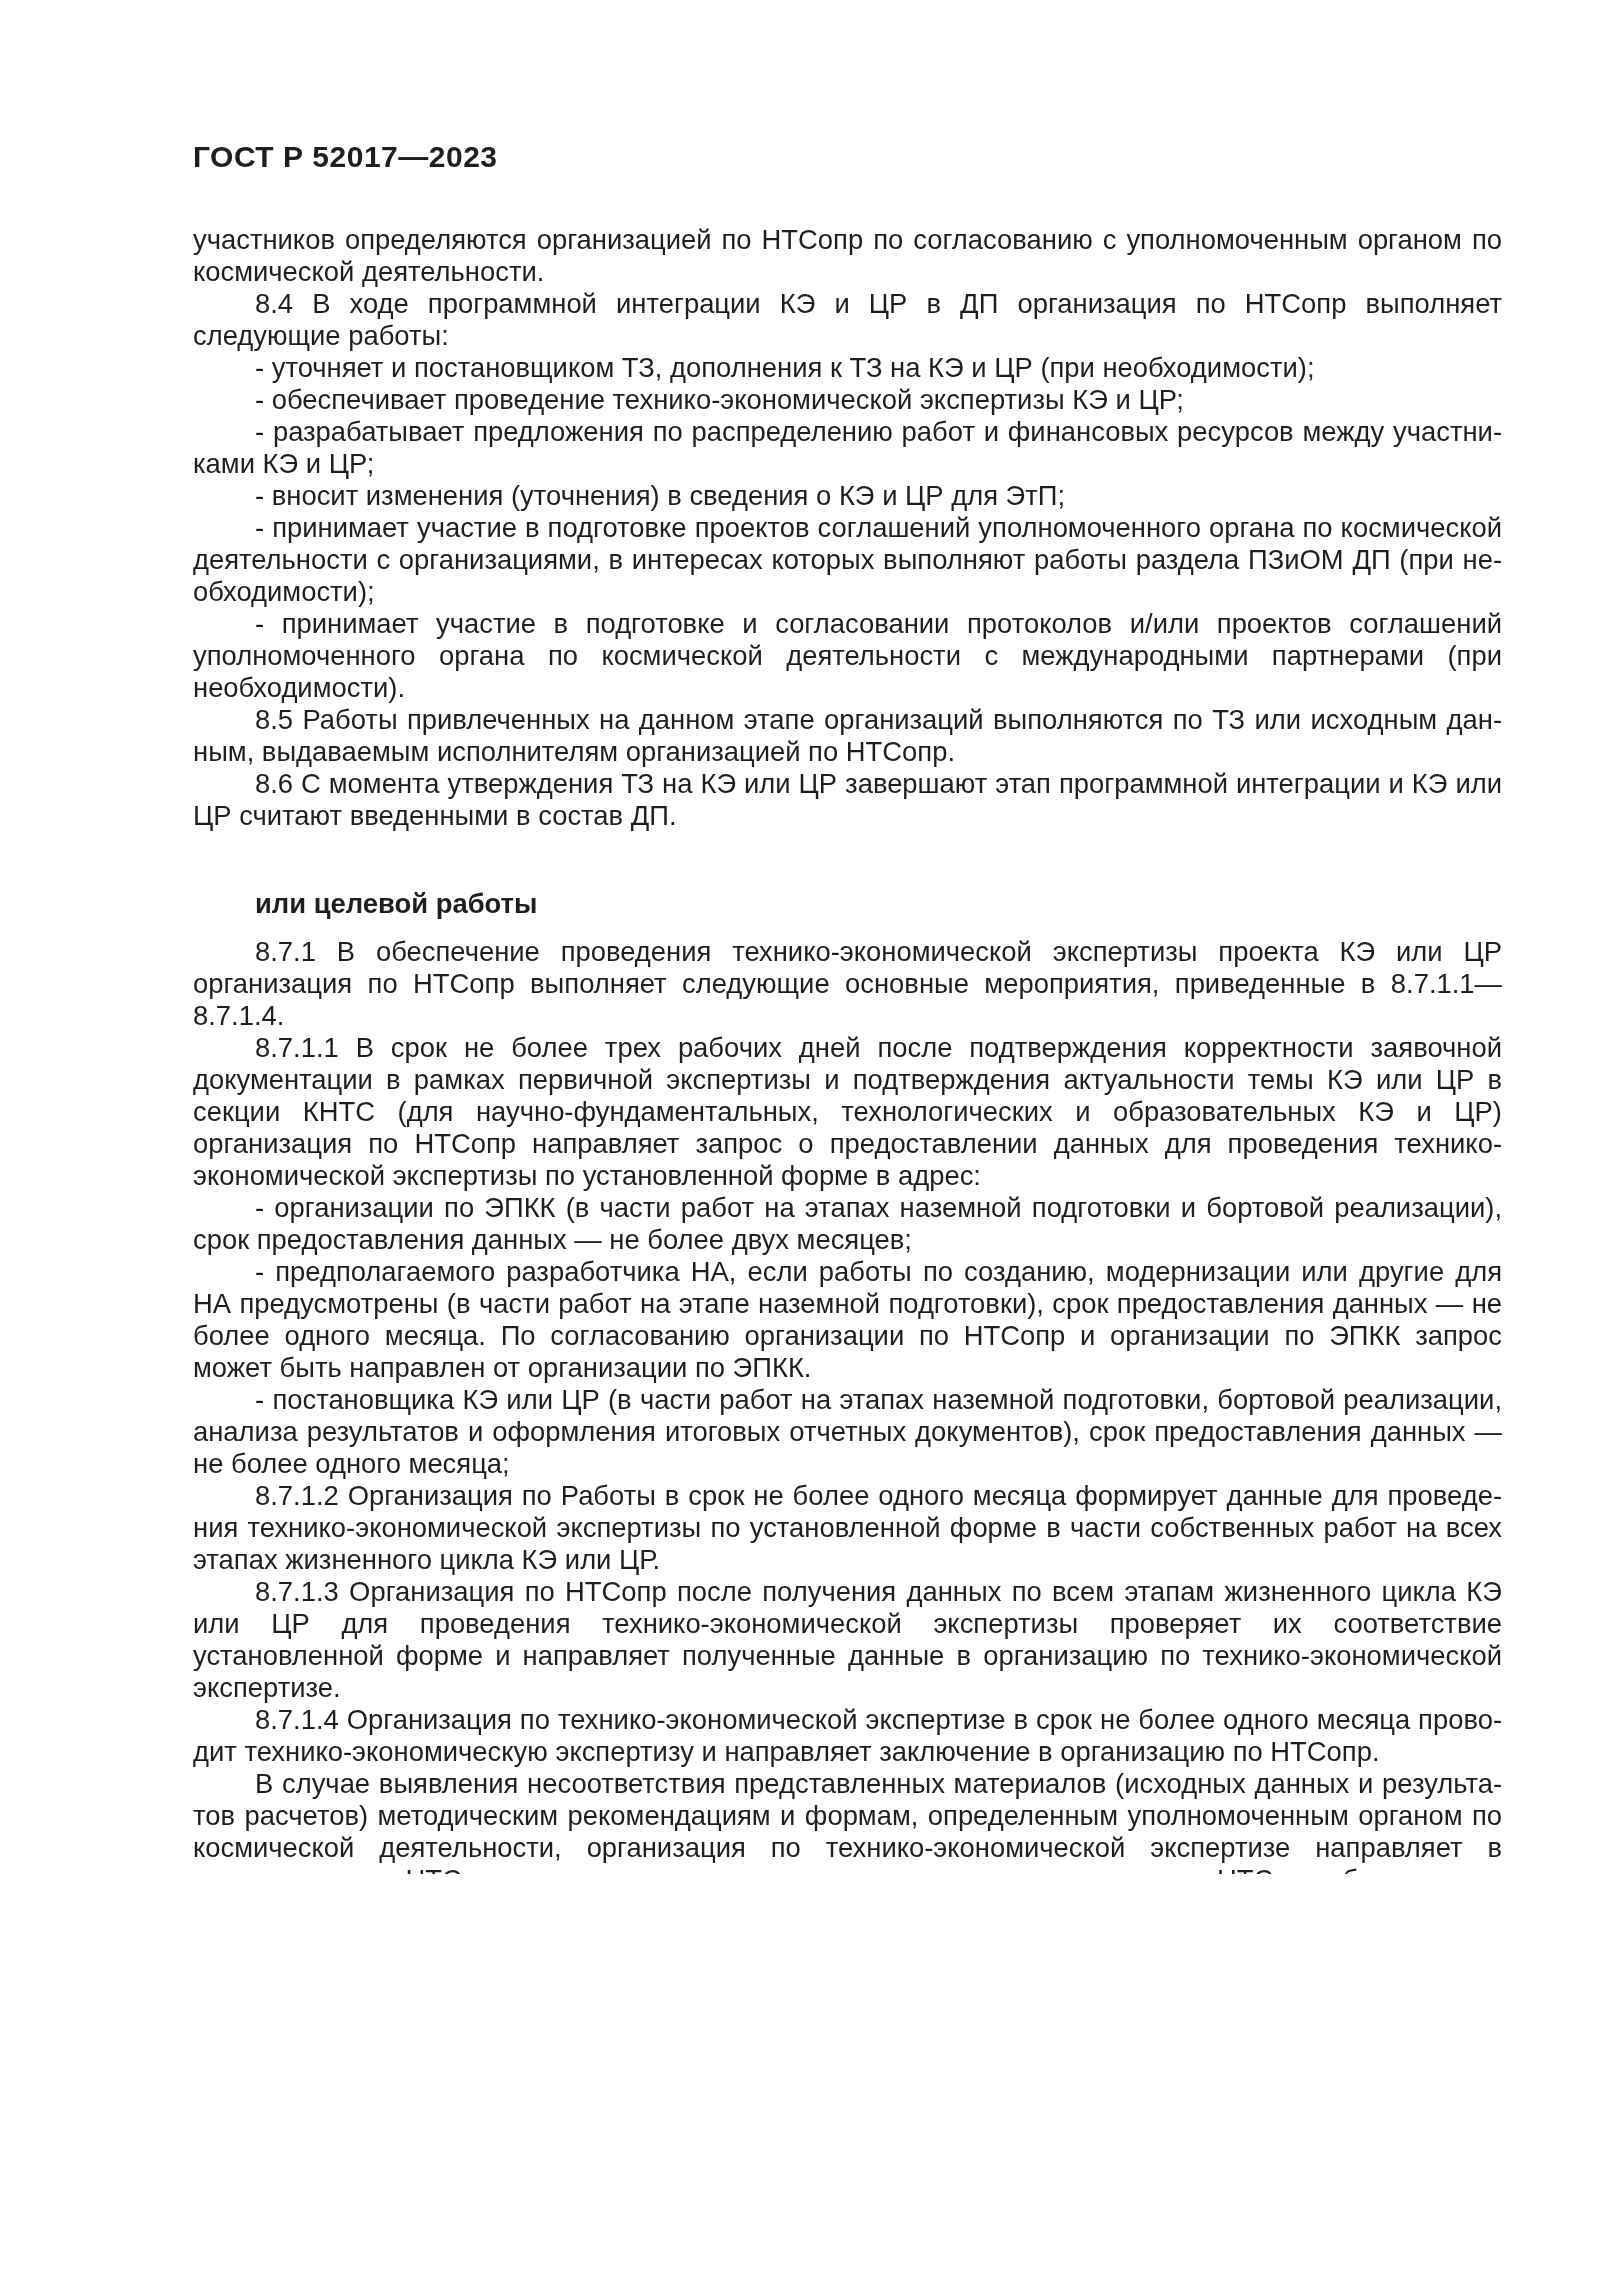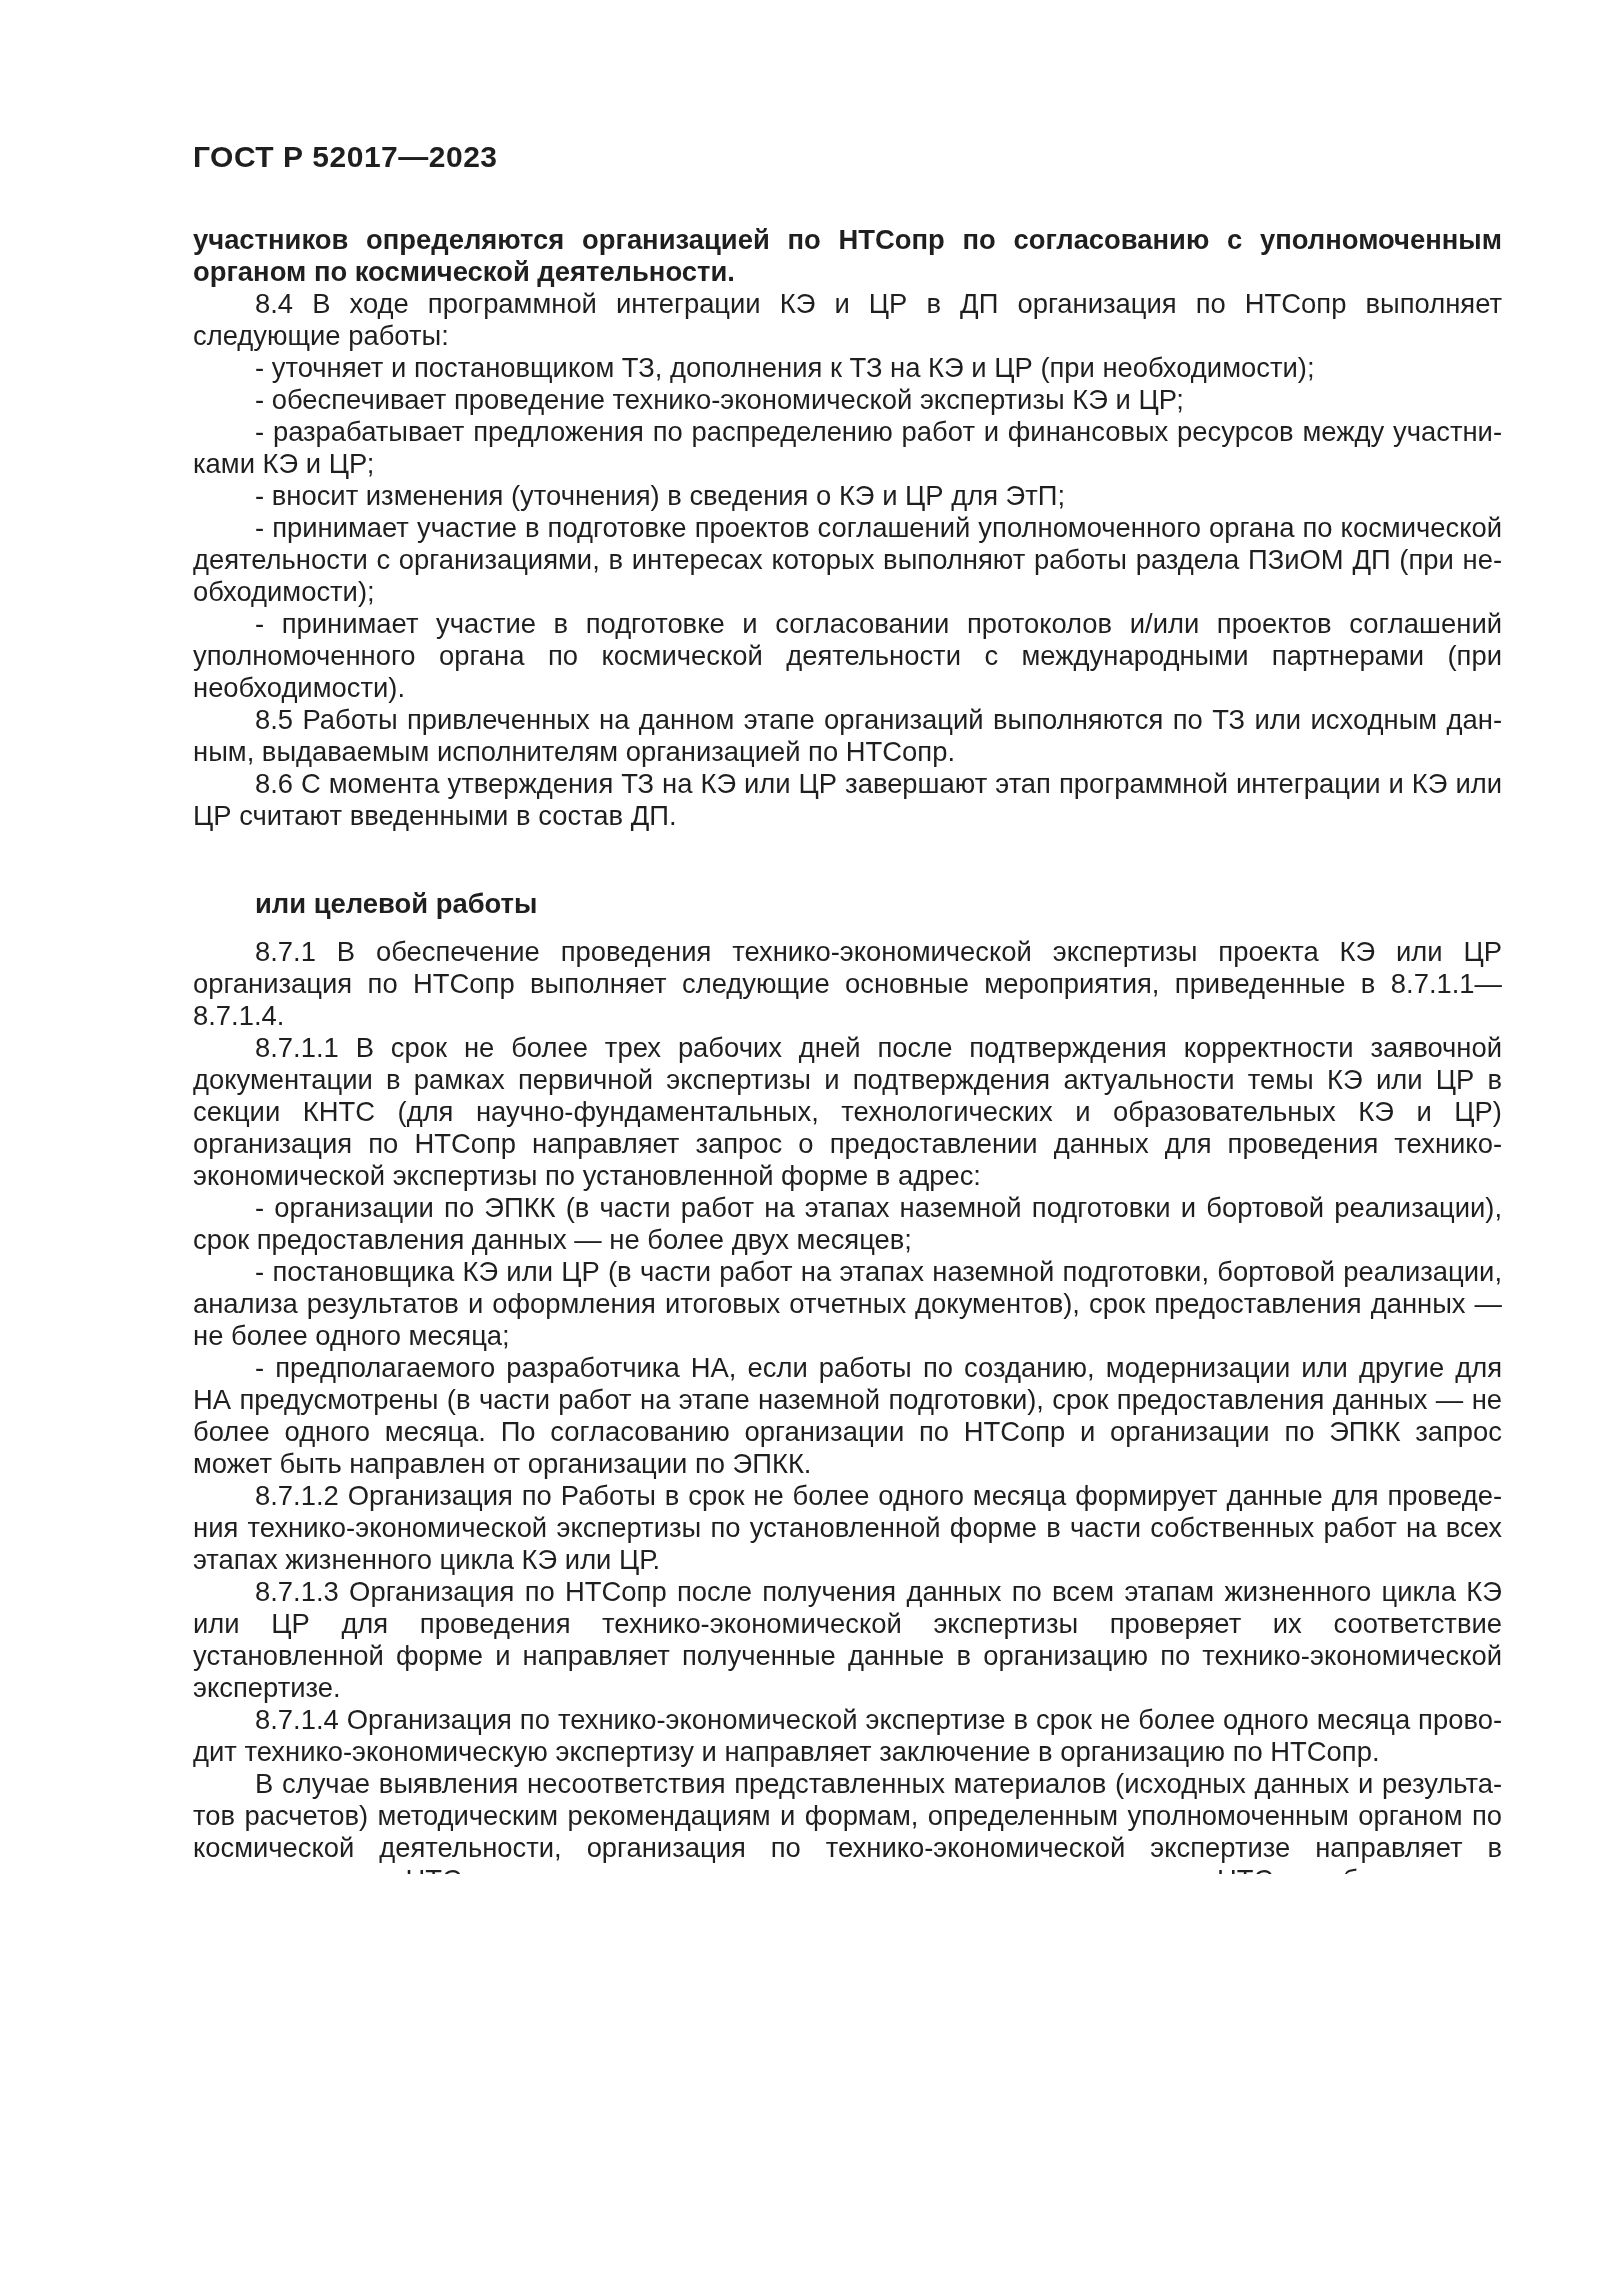--- a/index.html
+++ b/index.html
@@ -35,21 +35,20 @@
     text-align: justify;
     hyphens: manual;
   }
   p.para {
     margin: 0;
     padding: 0;
     text-indent: 62px;
   }
   p.para.cont {
     text-indent: 0;
-    font-weight: bold;
   }
   h2.section-heading {
     margin: 23.5px 0 16.7px 0;
     padding: 0 0 0 62px;
     font-size: 27.4px;
     line-height: 32px;
     font-weight: bold;
     text-align: left;
   }
   .page-number {
@@ -77,22 +76,22 @@
     <p class="para">- принимает участие в подготовке проектов соглашений уполномоченного органа по космической деятельности с организациями, в интересах которых выполняют работы раздела ПЗиОМ ДП (при не­обходимости);</p>
     <p class="para">- принимает участие в подготовке и согласовании протоколов и/или проектов соглашений уполно­моченного органа по космической деятельности с международными партнерами (при необходимости).</p>
     <p class="para">8.5 Работы привлеченных на данном этапе организаций выполняются по ТЗ или исходным дан­ным, выдаваемым исполнителям организацией по НТСопр.</p>
     <p class="para">8.6 С момента утверждения ТЗ на КЭ или ЦР завершают этап программной интеграции и КЭ или ЦР считают введенными в состав ДП.</p>
 
     <h2 class="section-heading"><br><span>или целевой работы</span></h2>
 
     <p class="para">8.7.1 В обеспечение проведения технико-экономической экспертизы проекта КЭ или ЦР организа­ция по НТСопр выполняет следующие основные мероприятия, приведенные в 8.7.1.1—8.7.1.4.</p>
     <p class="para">8.7.1.1 В срок не более трех рабочих дней после подтверждения корректности заявочной докумен­тации в рамках первичной экспертизы и подтверждения актуальности темы КЭ или ЦР в секции КНТС (для научно-фундаментальных, технологических и образовательных КЭ и ЦР) организация по НТСопр направляет запрос о предоставлении данных для проведения технико-экономической экспертизы по установленной форме в адрес:</p>
     <p class="para">- организации по ЭПКК (в части работ на этапах наземной подготовки и бортовой реализации), срок предоставления данных — не более двух месяцев;</p>
+    <p class="para">- предполагаемого разработчика НА, если работы по созданию, модернизации или другие для НА предусмотрены (в части работ на этапе наземной подготовки), срок предоставления данных — не более одного месяца. По согласованию организации по НТСопр и организации по ЭПКК запрос может быть направлен от организации по ЭПКК.</p>
     <p class="para">- постановщика КЭ или ЦР (в части работ на этапах наземной подготовки, бортовой реализации, анализа результатов и оформления итоговых отчетных документов), срок предоставления данных — не более одного месяца;</p>
-    <p class="para">- предполагаемого разработчика НА, если работы по созданию, модернизации или другие для НА предусмотрены (в части работ на этапе наземной подготовки), срок предоставления данных — не более одного месяца. По согласованию организации по НТСопр и организации по ЭПКК запрос может быть направлен от организации по ЭПКК.</p>
     <p class="para">8.7.1.2 Организация по Работы в срок не более одного месяца формирует данные для проведе­ния технико-экономической экспертизы по установленной форме в части собственных работ на всех этапах жизненного цикла КЭ или ЦР.</p>
     <p class="para">8.7.1.3 Организация по НТСопр после получения данных по всем этапам жизненного цикла КЭ или ЦР для проведения технико-экономической экспертизы проверяет их соответствие установленной форме и направляет полученные данные в организацию по технико-экономической экспертизе.</p>
     <p class="para">8.7.1.4 Организация по технико-экономической экспертизе в срок не более одного месяца прово­дит технико-экономическую экспертизу и направляет заключение в организацию по НТСопр.</p>
     <p class="para">В случае выявления несоответствия представленных материалов (исходных данных и результа­тов расчетов) методическим рекомендациям и формам, определенным уполномоченным органом по космической деятельности, организация по технико-экономической экспертизе направляет в организа­цию по НТСопр запрос о недостающих материалах, а организация по НТСопр обеспечивает предостав­ление соответствующих материалов в срок не более пяти рабочих дней.</p>
 
   </div>
 
   <div class="page-number">16</div>
 
 </div>

